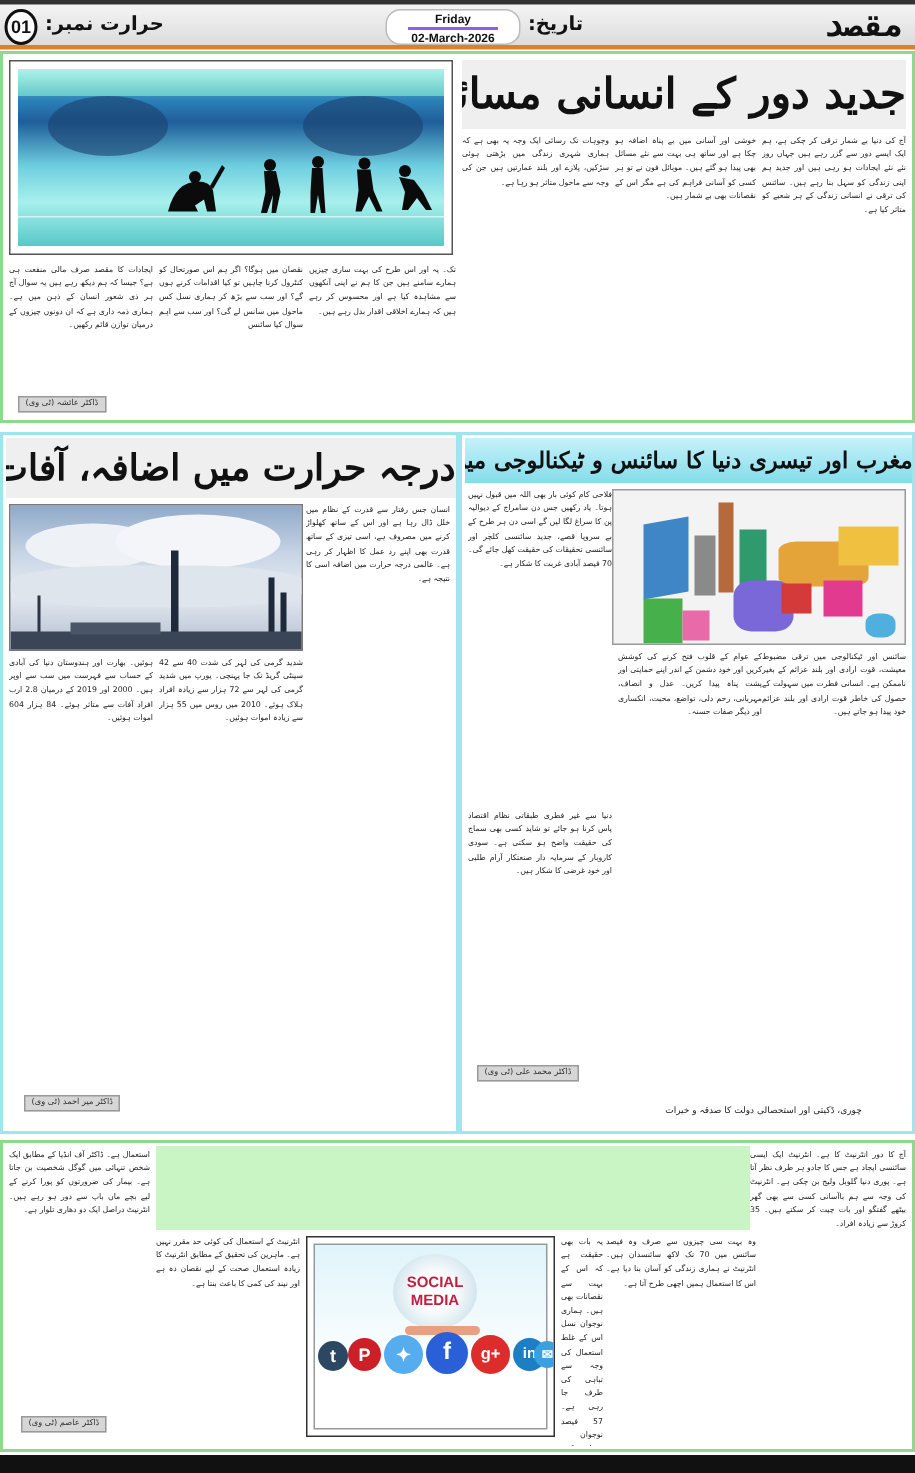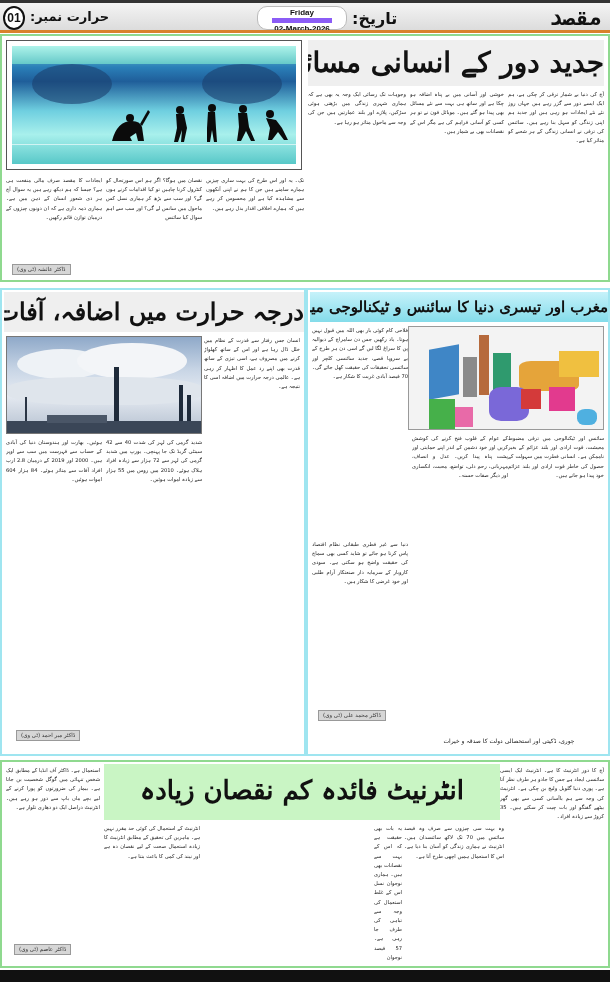--- a/index.html
+++ b/index.html
@@ -15,28 +15,28 @@
   .masthead-rule {
     position: absolute; left: 0; top: 30px; width: 610px; height: 3px;
     background: #d9822b;
   }
   .logo {
     position: absolute; right: 8px; top: 2px;
     font-family: Liberation Mono, monospace; font-size: 22px; font-weight: bold;
     color: #111; direction: rtl;
   }
   .date-label {
-    position: absolute; left: 352px; top: 6px; font-size: 16px; font-weight: bold; direction: rtl;
+    position: absolute; left: 352px; top: 6px; font-size: 13px; font-weight: bold; direction: rtl;
   }
   .date-pill {
     position: absolute; left: 257px; top: 3px; width: 90px; height: 24px;
     background: #fff; border-radius: 10px; border: 1px solid #bbb;
     text-align: center; font-family: "Liberation Sans", sans-serif;
   }
-  .date-pill .day { font-size: 8px; font-weight: bold; line-height: 10px; border-bottom: 5px solid #8b5cf6; margin: 1px 14px 0 14px; }
+  .date-pill .day { font-size: 8px; font-weight: bold; line-height: 10px; border-bottom: 2px solid #8b5cf6; margin: 1px 14px 0 14px; }
   .date-pill .date { font-size: 8px; font-weight: bold; line-height: 11px; }
   .page-label {
     position: absolute; left: 30px; top: 6px; font-size: 13px; font-weight: bold; direction: rtl;
   }
   .page-num {
     position: absolute; left: 3px; top: 3px; width: 22px; height: 24px;
     border: 2px solid #111; border-radius: 50%; background: #fff;
     font-family: "Liberation Sans", sans-serif; font-weight: bold; font-size: 12px;
     text-align: center; line-height: 20px;
   }
@@ -190,22 +190,37 @@
   <div class="col" style="right:4px; top:144px; width:96px; height:276px;">سائنس اور ٹیکنالوجی میں ترقی مضبوط معیشت، قوت ارادی اور بلند عزائم کے بغیر ناممکن ہے۔ انسانی فطرت میں سہولت کے حصول کی خاطر قوت ارادی اور بلند عزائم خود پیدا ہو جاتے ہیں۔</div>
   <div class="col" style="left:4px; top:250px; width:96px; height:170px;">دنیا سے غیر فطری طبقاتی نظام اقتصاد پاس کرنا ہو جائے تو شاید کسی بھی سماج کی حقیقت واضح ہو سکتی ہے۔ سودی کاروبار کے سرمایہ دار صنعتکار آرام طلبی اور خود غرضی کا شکار ہیں۔</div>
 
   <div class="byline" style="left:10px; top:420px;">ڈاکٹر محمد علی (ٹی وی)</div>
   <div class="col" style="left:104px; top:446px; width:194px; height:12px; text-align:center; font-size:6px;">چوری، ڈکیتی اور استحصالی دولت کا صدقہ و خیرات</div>
 </div>
 
 <div class="section" id="s4">
   <div class="headline-box"></div>
   <div class="headline-box2"></div>
-  <div class="headline">انٹرنیٹ فائدہ کم نقصان زیادہ</div>
-
+
+  <div class="img" style="left:202px; top:62px; width:166px; height:134px; border:1px solid #333; background:#fff;">
+    <div style="position:absolute;left:4px;top:4px;width:156px;height:124px;border:1px solid #999;background:linear-gradient(#dff4fb 0%,#ffffff 70%);">
+      <div style="position:absolute;left:52px;top:6px;width:56px;height:50px;border-radius:50%;background:radial-gradient(circle,#ffffff 30%,#d8e8f0 70%,#a8c8d8 100%);text-align:center;">
+        <div style="font-family:'Liberation Sans',sans-serif;font-weight:bold;font-size:10px;color:#c02040;line-height:12px;margin-top:14px;">SOCIAL</div>
+        <div style="font-family:'Liberation Sans',sans-serif;font-weight:bold;font-size:10px;color:#c02040;line-height:12px;">MEDIA</div>
+      </div>
+      <div style="position:absolute;left:60px;top:54px;width:50px;height:6px;background:#e8a080;border-radius:3px;"></div>
+      <div class="soc" style="left:2px;top:64px;width:20px;height:20px;line-height:20px;background:#2c4762;">t</div>
+      <div class="soc" style="left:22px;top:62px;background:#cb2027;">P</div>
+      <div class="soc" style="left:46px;top:60px;width:26px;height:26px;line-height:26px;background:#55acee;">✦</div>
+      <div class="soc" style="left:74px;top:58px;width:28px;height:28px;line-height:28px;font-size:16px;background:#2b5fd8;">f</div>
+      <div class="soc" style="left:104px;top:60px;width:26px;height:26px;line-height:26px;font-size:11px;background:#dc2c2c;">g+</div>
+      <div class="soc" style="left:132px;top:62px;font-size:10px;background:#1c7fc4;">in</div>
+      <div class="soc" style="left:146px;top:64px;width:18px;height:18px;line-height:18px;font-size:9px;background:#3aa0e0;">✉</div>
+    </div>
+  </div>
 
   <div class="col" style="right:4px; top:4px; width:104px; height:198px;">آج کا دور انٹرنیٹ کا ہے۔ انٹرنیٹ ایک ایسی سائنسی ایجاد ہے جس کا جادو ہر طرف نظر آتا ہے۔ پوری دنیا گلوبل ولیج بن چکی ہے۔ انٹرنیٹ کی وجہ سے ہم باآسانی کسی سے بھی گھر بیٹھے گفتگو اور بات چیت کر سکتے ہیں۔ 35 کروڑ سے زیادہ افراد۔</div>
   <div class="col" style="left:402px; top:62px; width:100px; height:140px;">وہ بہت سی چیزوں سے صرف وہ فیصد سائنس میں 70 تک لاکھ سائنسدان ہیں۔ انٹرنیٹ نے ہماری زندگی کو آسان بنا دیا ہے۔ اس کا استعمال ہمیں اچھی طرح آتا ہے۔</div>
 
   <div class="col" style="left:102px; top:62px; width:96px; height:140px;">انٹرنیٹ کے استعمال کی کوئی حد مقرر نہیں ہے۔ ماہرین کی تحقیق کے مطابق انٹرنیٹ کا زیادہ استعمال صحت کے لیے نقصان دہ ہے اور نیند کی کمی کا باعث بنتا ہے۔</div>
   <div class="col" style="left:4px; top:4px; width:94px; height:172px;">استعمال ہے۔ ڈاکٹر آف انڈیا کے مطابق ایک شخص تنہائی میں گوگل شخصیت بن جاتا ہے۔ بیمار کی ضرورتوں کو پورا کرنے کے لیے بچے ماں باپ سے دور ہو رہے ہیں۔ انٹرنیٹ دراصل ایک دو دھاری تلوار ہے۔</div>
   <div class="col" style="left:372px; top:62px; width:28px; height:140px;">یہ بات بھی حقیقت ہے کہ اس کے بہت سے نقصانات بھی ہیں۔ ہماری نوجوان نسل اس کے غلط استعمال کی وجہ سے تباہی کی طرف جا رہی ہے۔ 57 فیصد نوجوان روزانہ کئی گھنٹے۔</div>
   <div class="byline" style="left:12px; top:182px;">ڈاکٹر عاصم (ٹی وی)</div>
 </div>
 

